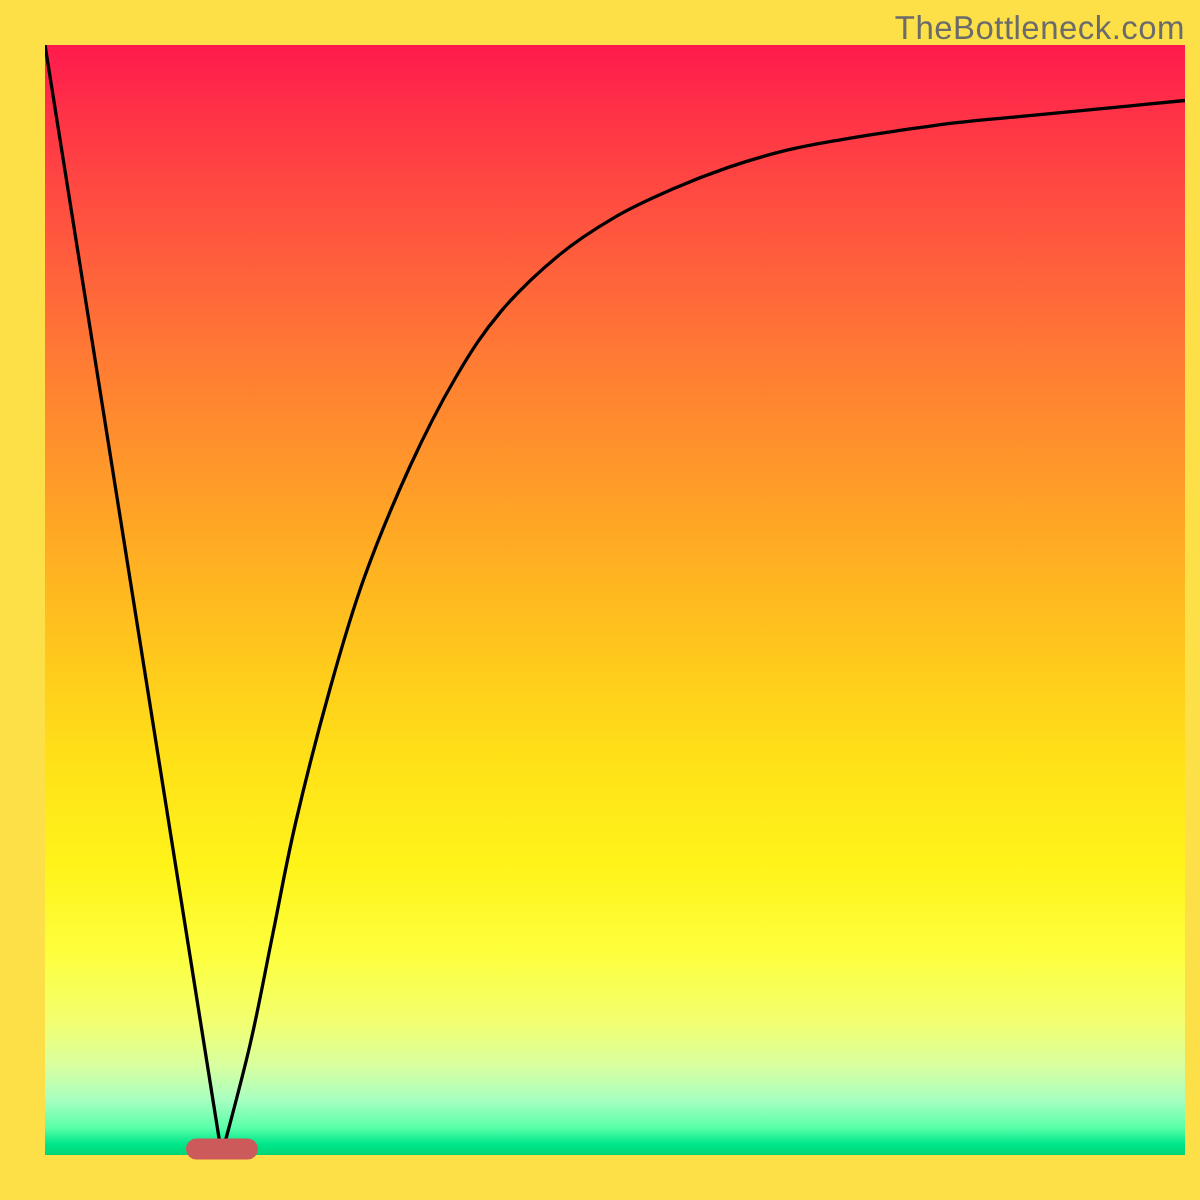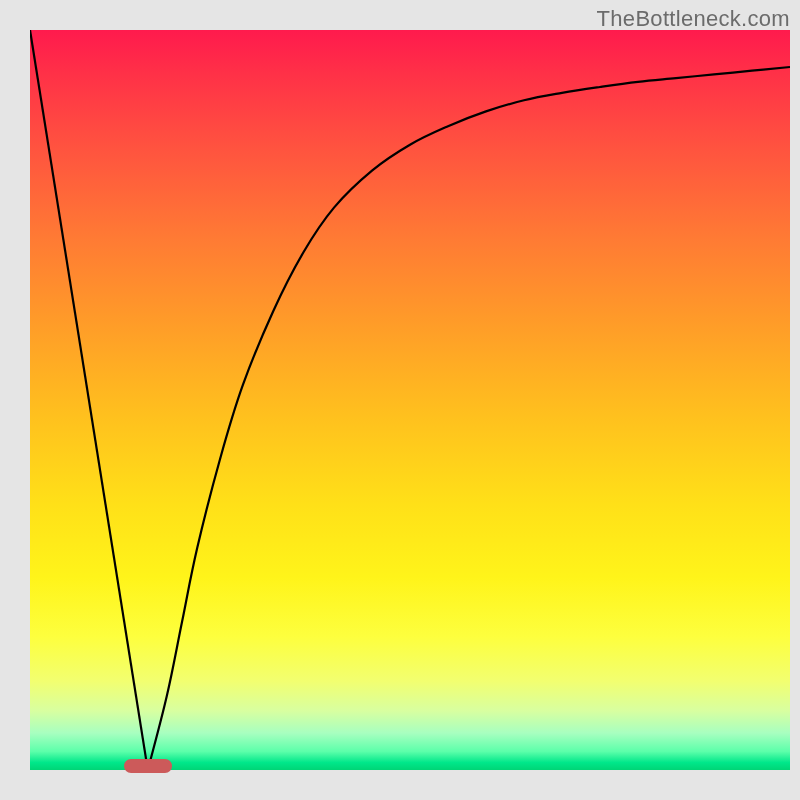--- a/index.html
+++ b/index.html
@@ -8,21 +8,21 @@
     width: 800px;
     height: 800px;
     overflow: hidden;
     background: #000;
     font-family: Arial, Helvetica, sans-serif;
   }
   .frame {
     position: relative;
     width: 800px;
     height: 800px;
-    background: #e5e5e5;
+    background: #fde047;
   }
   .plot-area {
     position: absolute;
     left: 30px;
     top: 30px;
     width: 760px;
     height: 740px;
     background: linear-gradient(to bottom,
       #ff1a4d 0%,
       #ff3147 6%,

